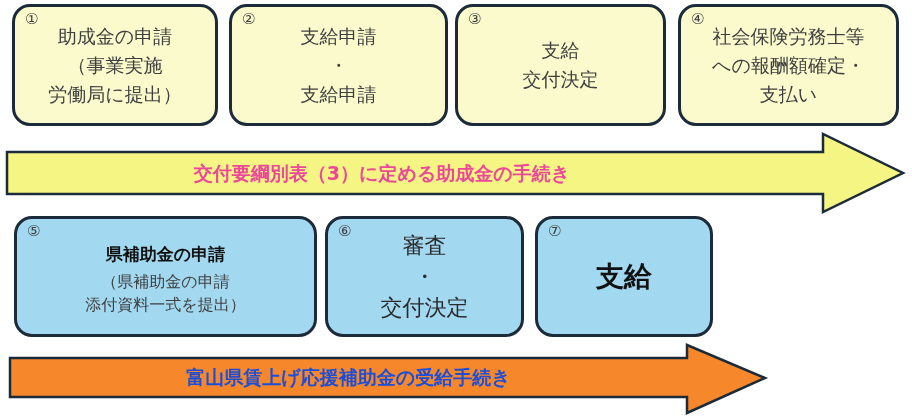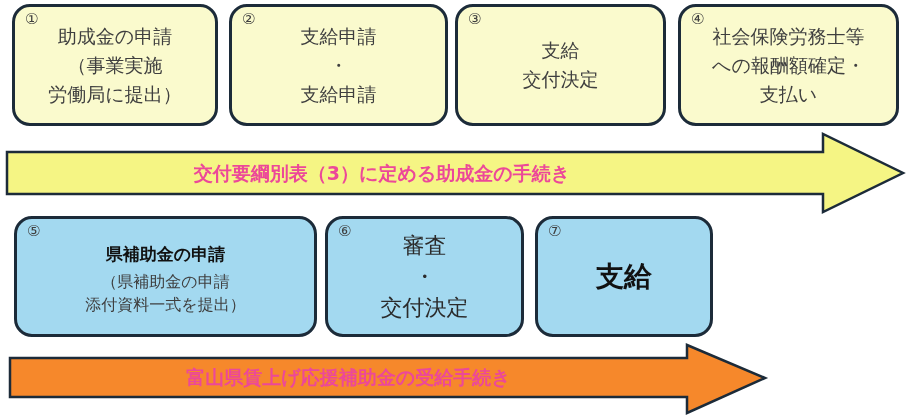--- a/index.html
+++ b/index.html
@@ -32,21 +32,21 @@
   .arrow-svg{position:absolute;left:0;}
   .arrow-label{
     position:absolute;text-align:center;white-space:nowrap;
   }
   .arrow-label.yellow{
     left:0;width:764px;top:162px;
     font-size:19px;line-height:22px;color:#ec4899;font-weight:bold;
   }
   .arrow-label.orange{
     left:10px;width:677px;top:366px;
-    font-size:19px;line-height:22px;font-weight:bold;color:#ec4899;
+    font-size:19px;line-height:22px;font-weight:bold;color:#1d4ed8;
   }
 </style>
 </head>
 <body>
 
 <div class="canvas">
 
   <div class="box cream" style="left:12px;top:4px;width:206px;height:122px;">
     <span class="num">①</span>
     <span class="line">助成金の申請</span>

